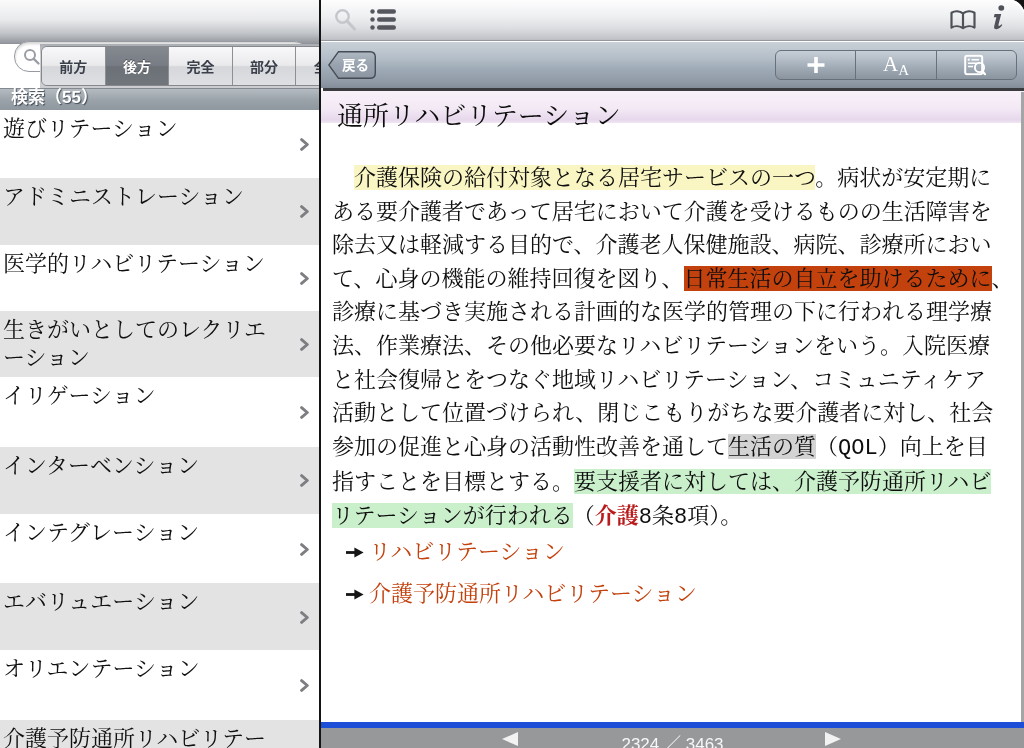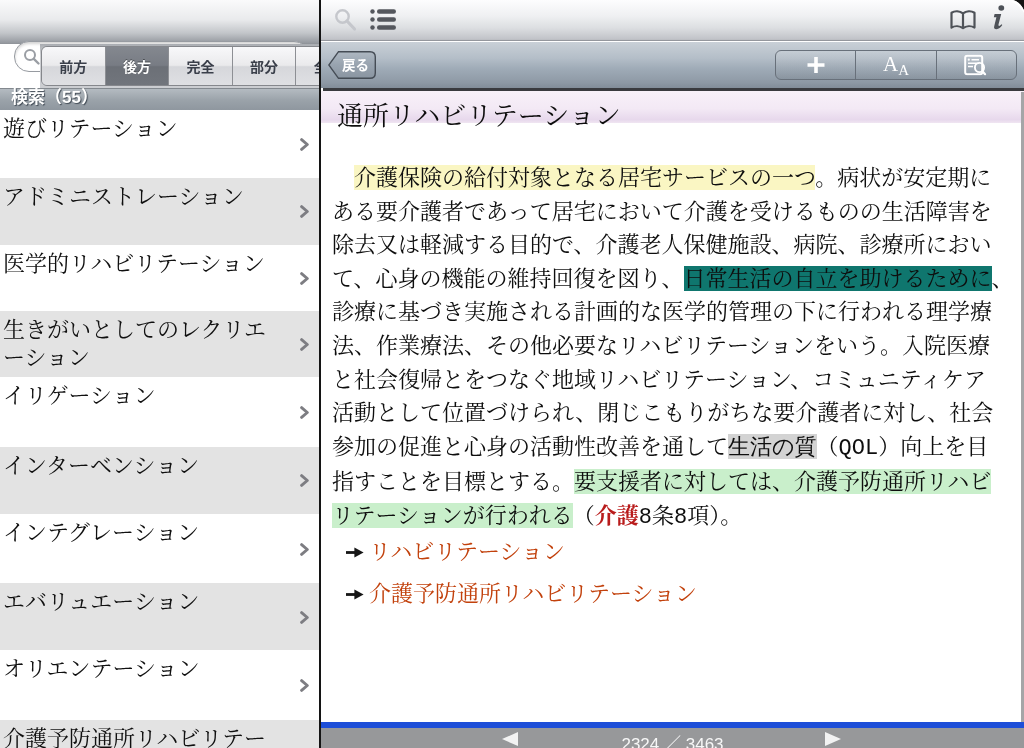--- a/index.html
+++ b/index.html
@@ -35,22 +35,22 @@
 .navseg{position:absolute;right:7px;top:8px;width:240px;height:28px;border:1px solid #68707a;border-radius:6px;display:flex;background:linear-gradient(rgba(255,255,255,0.12),rgba(0,0,0,0.06));}
 .navseg>div{flex:1;border-right:1px solid #68707a;position:relative;}
 .navseg>div:last-child{border-right:none;}
 .darkline{position:absolute;left:2px;top:88px;width:701px;height:3px;background:#3a3b3f;}
 
 .titlebar{position:absolute;left:0;top:91px;width:703px;height:32px;background:linear-gradient(#f8f1f9,#f3e9f5 55%,#e7d8ec 90%,#f0e6f2);color:#0d0d0d;font-family:"Liberation Serif","Noto Serif CJK JP",serif;font-size:26px;padding:4px 0 0 16px;box-sizing:border-box;}
 
 .content{position:absolute;left:0;top:137px;width:703px;height:585px;background:#fff;font-family:"Liberation Serif","Noto Serif CJK JP",serif;}
 .bodytext{position:absolute;left:11px;top:0;width:684px;font-size:22px;line-height:33.6px;color:#0e0e0e;margin:0;padding-top:24px;text-spacing-trim:space-all;}
 .hl-y{background:#faf6c3;}
-.hl-c{background:#0f766e;}
-.hl-gr{background:#d3d3d3;font-family:Liberation Serif, serif;}
+.hl-c{background:#c2410c;}
+.hl-gr{background:#d3d3d3;}
 .hl-g{background:#c9efcb;}
 .kl{color:#b91c1c;font-weight:bold;}
 .qol{font-family:"Liberation Mono",monospace;font-size:22px;}
 .linkline{position:absolute;left:13px;margin:12px;font-size:22px;line-height:24px;color:#c2410c;}
 .linkline .arr{margin-right:5px;vertical-align:0px;}
 
 .bottombar{position:absolute;left:0;top:722px;width:703px;height:26px;background:#97989a;border-top:6px solid #1d4ed8;box-sizing:border-box;color:#f2f2f2;}
 .bb-left{position:absolute;left:181px;top:4px;width:0;height:0;border-top:7px solid transparent;border-bottom:7px solid transparent;border-right:16px solid #f2f2f2;}
 .bb-right{position:absolute;left:504px;top:4px;width:0;height:0;border-top:7px solid transparent;border-bottom:7px solid transparent;border-left:16px solid #f2f2f2;}
 .bb-text{position:absolute;left:0;top:2px;width:703px;text-align:center;font-size:17px;color:#f7f7f7;}

